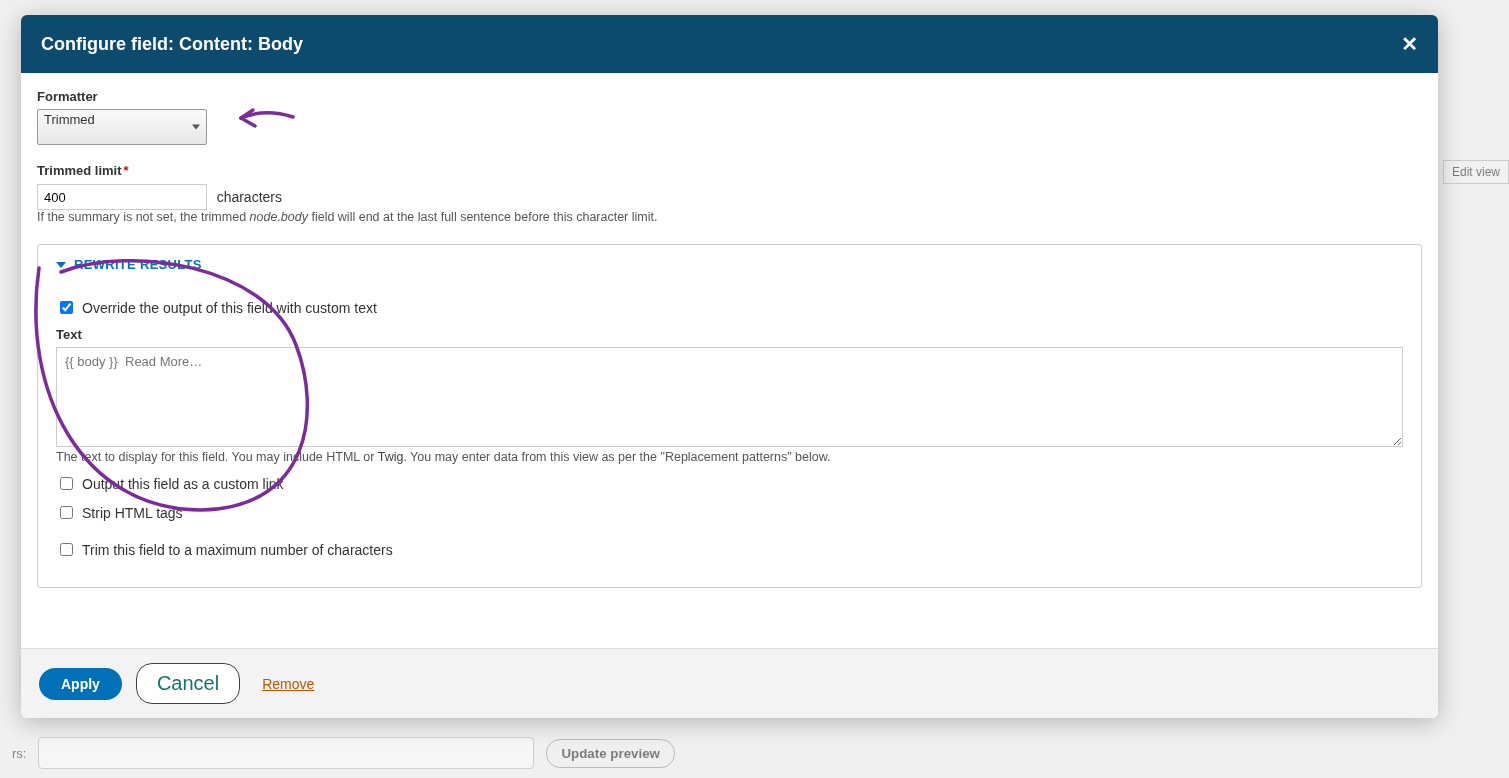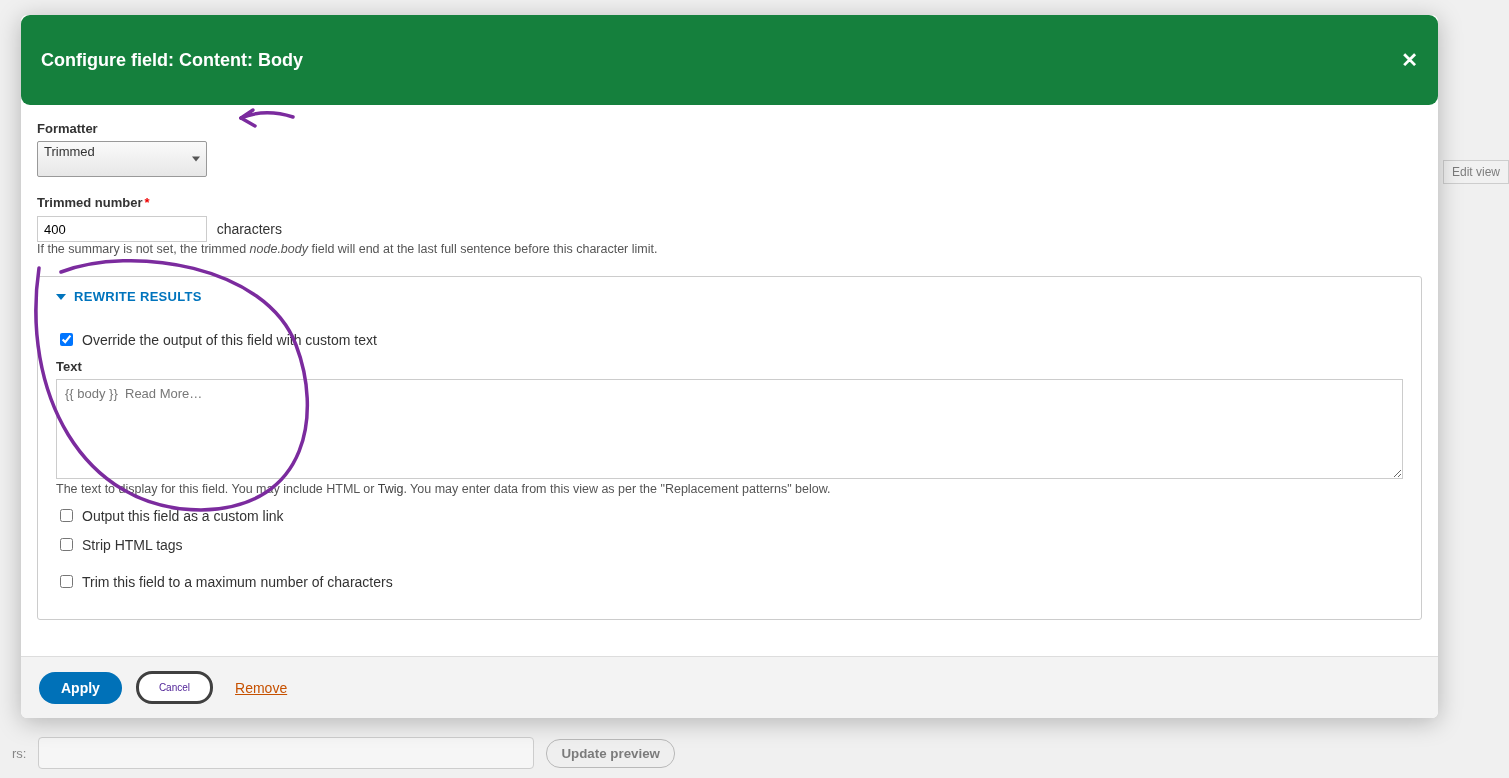--- a/index.html
+++ b/index.html
@@ -68,28 +68,27 @@
     width: 1417px;
     height: 703px;
     background: #fff;
     border-radius: 6px;
     box-shadow: 0 4px 24px rgba(0,0,0,0.25);
     display: flex;
     flex-direction: column;
     overflow: hidden;
   }
   .modal-header {
-    background: #15803d;
+    background: #0c4a6e;
     color: #fff;
     height: 58px;
     display: flex;
     align-items: center;
     justify-content: space-between;
-    padding: 16px 20px;
-    border-radius: 9px;
+    padding: 0 20px;
   }
   .modal-title {
     font-size: 18px;
     font-weight: bold;
   }
   .close-x {
     font-size: 20px;
     font-weight: bold;
     cursor: pointer;
     line-height: 1;
@@ -239,25 +238,25 @@
     color: #fff;
     border: none;
     border-radius: 16px;
     padding: 8px 22px;
     font-weight: bold;
     font-size: 14px;
     cursor: pointer;
   }
   .btn-secondary {
     background: #fff;
-    color: #4c1d95;
-    border: 3px solid #404040;
+    color: #0f766e;
+    border: 1px solid #404040;
     border-radius: 16px;
     padding: 8px 20px;
-    font-size: 10px;
+    font-size: 20px;
     cursor: pointer;
   }
   .remove-link {
     color: #c65100;
     text-decoration: underline;
     cursor: pointer;
     font-size: 14px;
     margin-left: 8px;
   }
   a.link { color: #404040; text-decoration: none; }
@@ -295,21 +294,21 @@
     <div class="modal-body">
 
       
       <div class="form-label">Formatter</div>
       <div class="select">
         <span>Trimmed</span>
       </div>
 
       
       <div style="margin-top:18px;">
-        <span class="form-label">Trimmed number</span><span class="req">*</span>
+        <span class="form-label">Trimmed limit</span><span class="req">*</span>
       </div>
       <div style="margin-top:6px;">
         <input class="text-input" type="text" value="400" style="">
         <span class="suffix">characters</span>
       </div>
       <div class="description">
         <span>If the summary is not set, the trimmed </span><em>node.body</em><span> field will end at the last full sentence before this character limit.</span>
       </div>
 
       

